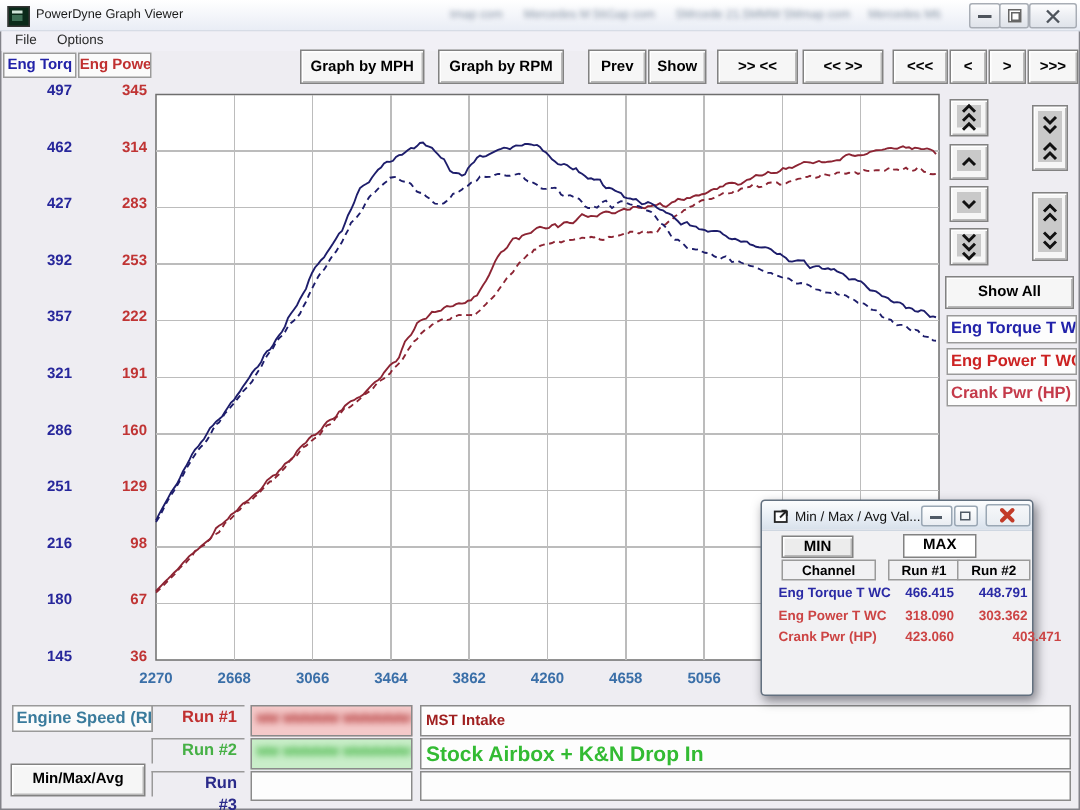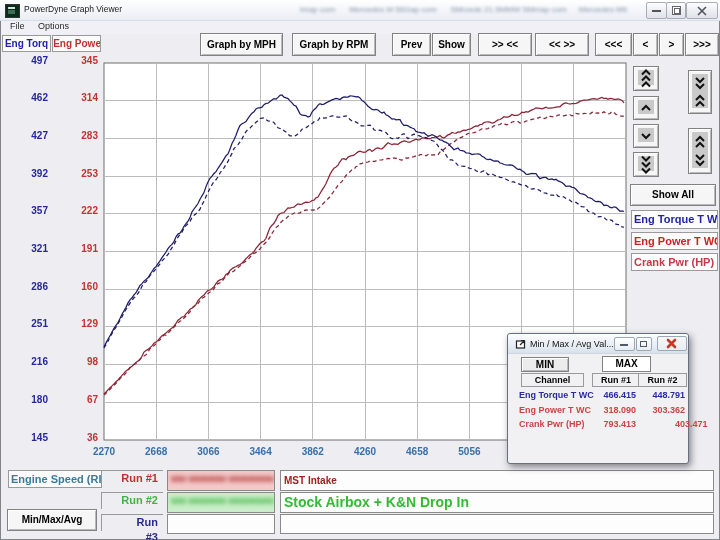--- a/index.html
+++ b/index.html
@@ -237,17 +237,17 @@
         <span class="abs" style="left:78px;width:50px;text-align:right;">466.415</span>
         <span class="abs" style="left:127px;width:50px;text-align:right;">448.791</span>
       </div>
     <div class="abs" style="left:0;top:71px;width:180px;font-size:9px;font-weight:bold;color:#cc4444;">
         <span class="abs" style="left:11px;">Eng Power T WC</span>
         <span class="abs" style="left:78px;width:50px;text-align:right;">318.090</span>
         <span class="abs" style="left:127px;width:50px;text-align:right;">303.362</span>
       </div>
     <div class="abs" style="left:0;top:85px;width:180px;font-size:9px;font-weight:bold;color:#cc4444;">
         <span class="abs" style="left:11px;">Crank Pwr (HP)</span>
-        <span class="abs" style="left:78px;width:50px;text-align:right;">793.413</span>
+        <span class="abs" style="left:78px;width:50px;text-align:right;">423.060</span>
         <span class="abs" style="left:127px;width:50px;text-align:left;margin-left:40px;">403.471</span>
       </div>
   </div>
 </div>
 
 </body></html>

